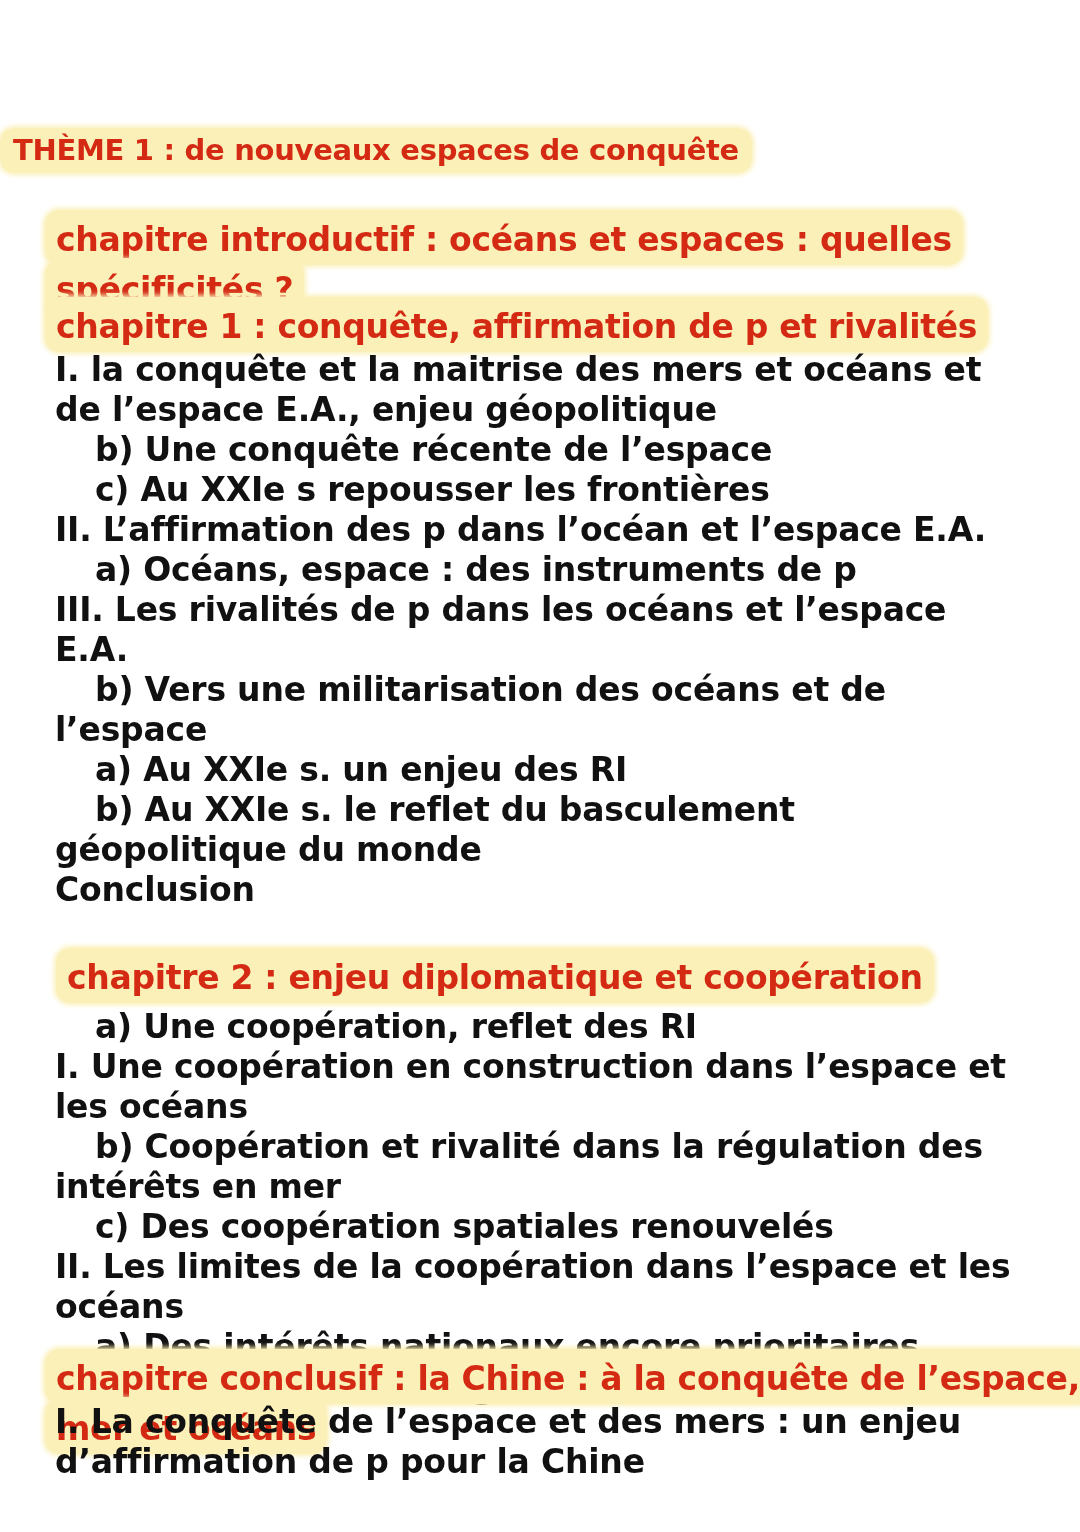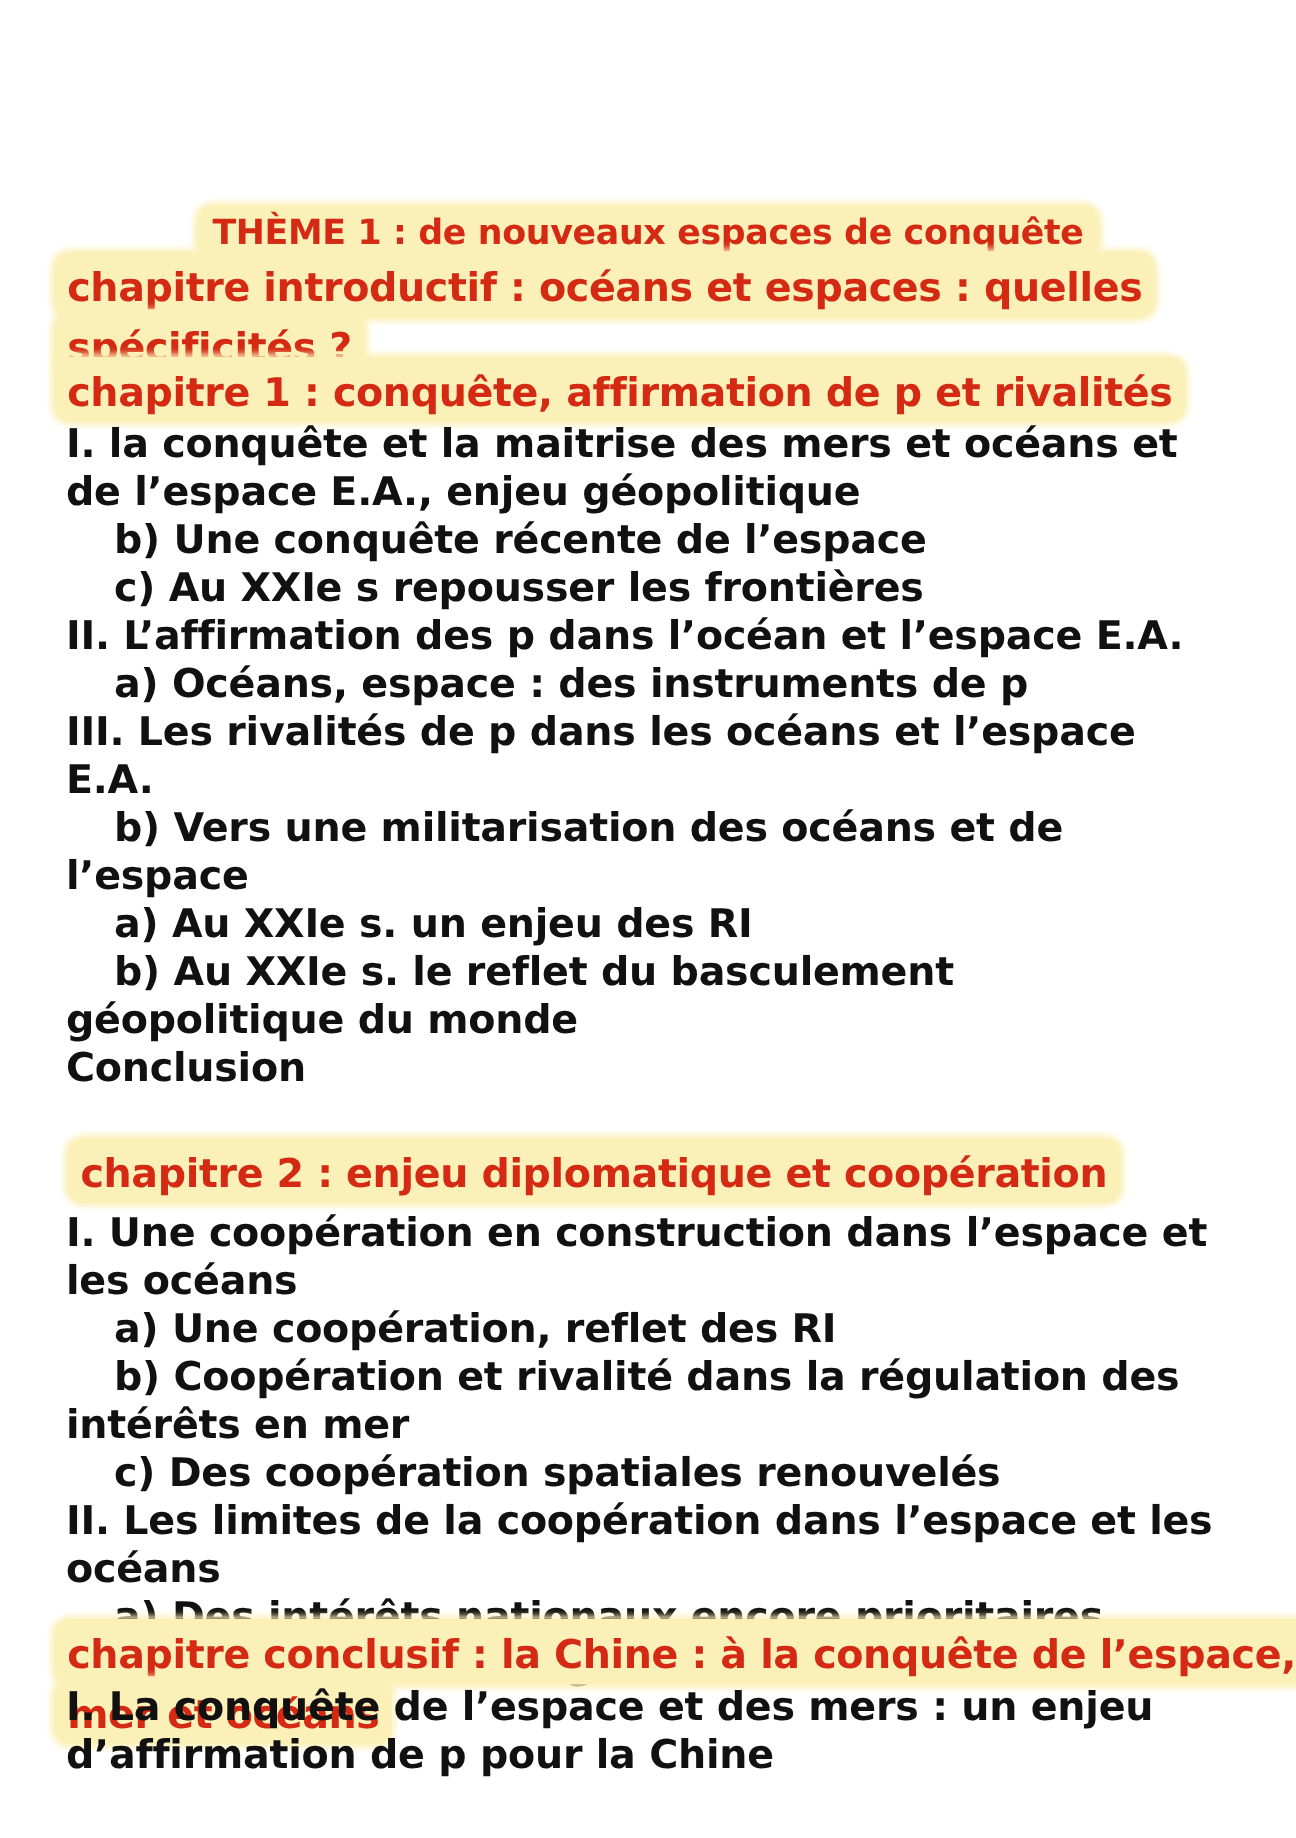--- a/index.html
+++ b/index.html
@@ -55,22 +55,21 @@
     -webkit-box-decoration-break: clone;
     box-shadow: 0 0 5px 2px #fbf0b8;
   }
 
   
   .title-row {
     position: absolute;
     left: 0;
     right: 0;
     top: 128px;
-    text-align: center;
-    margin-top: 43px;
+    text-align: left;
   }
   .title-row .hl {
     font-size: 29px;
     padding: 5px 13px 6px 13px;
   }
 
   .intro-row {
     position: absolute;
     left: 45px;
     top: 218px;
@@ -143,22 +142,22 @@
     <p class="line lvl-1">b) Vers une militarisation des océans et de l’espace</p>
     <p class="line lvl-1">a) Au XXIe s. un enjeu des RI</p>
     <p class="line lvl-1">b) Au XXIe s. le reflet du basculement géopolitique du monde</p>
     <p class="line lvl-0">Conclusion</p>
   </div>
 
   <div class="ch2-head hl-wrap">
     <span class="hl">chapitre 2 : enjeu diplomatique et coopération</span>
   </div>
   <div class="ch2-body">
+    <p class="line lvl-1">a) Une coopération, reflet des RI</p>
     <p class="line lvl-0">I. Une coopération en construction dans l’espace et les océans</p>
-    <p class="line lvl-1">a) Une coopération, reflet des RI</p>
     <p class="line lvl-1">b) Coopération et rivalité dans la régulation des intérêts en mer</p>
     <p class="line lvl-1">c) Des coopération spatiales renouvelés</p>
     <p class="line lvl-0">II. Les limites de la coopération dans l’espace et les océans</p>
     <p class="line lvl-1">a) Des intérêts nationaux encore prioritaires</p>
     <p class="line lvl-1">b) Les lacunes de la gouvernance</p>
   </div>
 
   <div class="ccl-head hl-wrap">
     <span class="hl">chapitre conclusif : la Chine : à la conquête de l’espace, mer et océans</span>
   </div>

